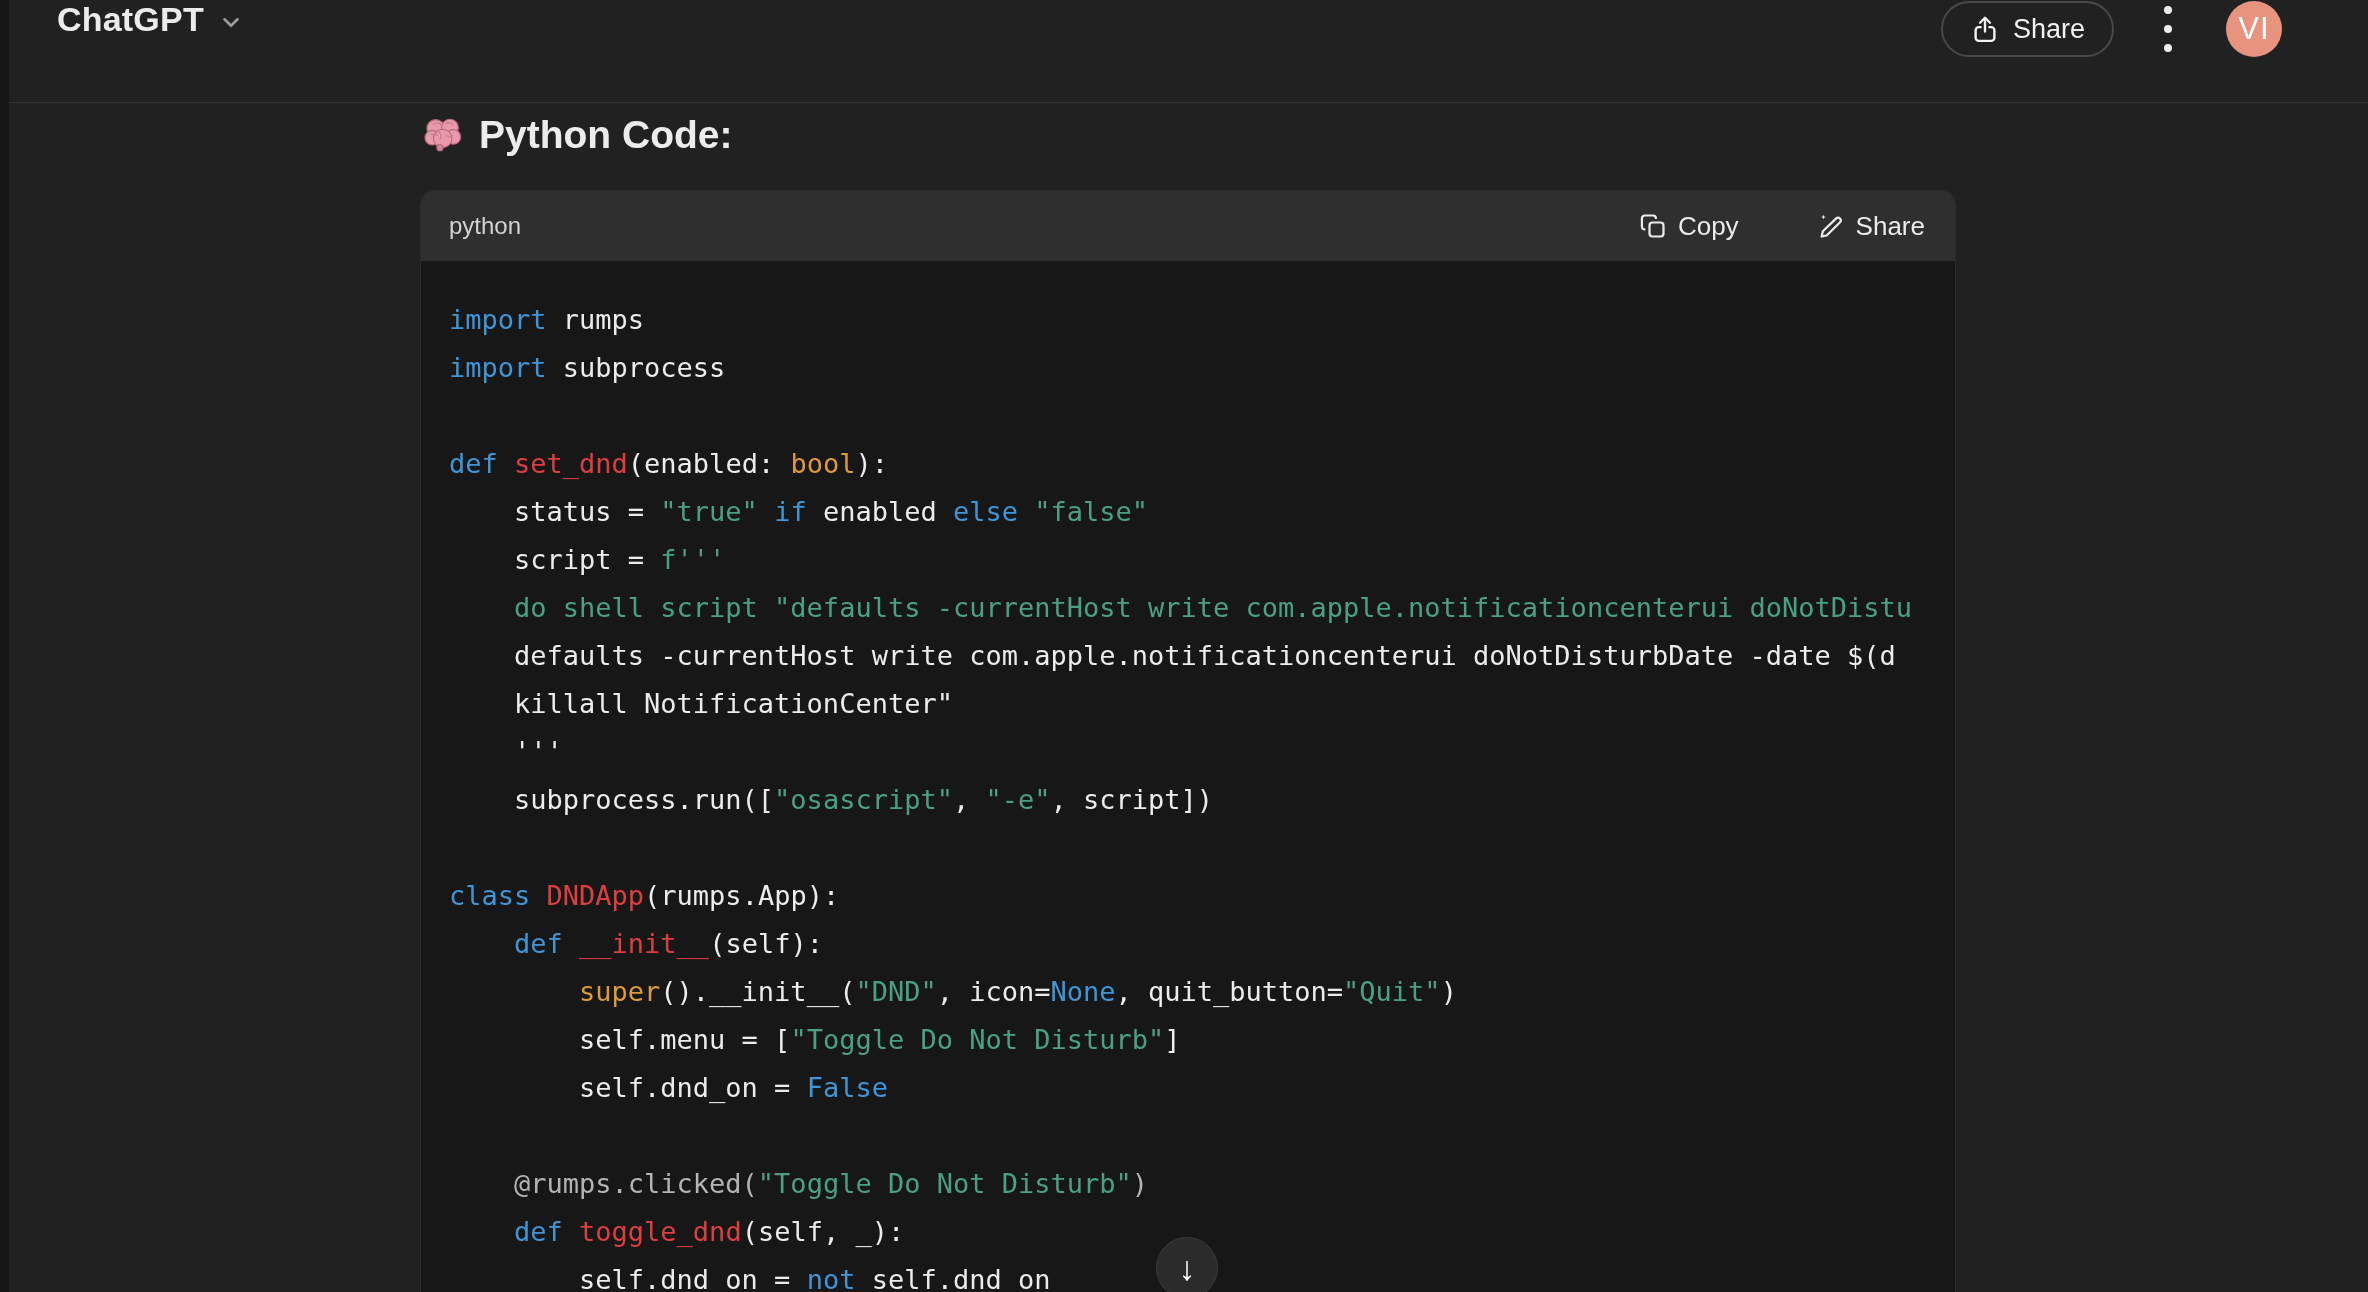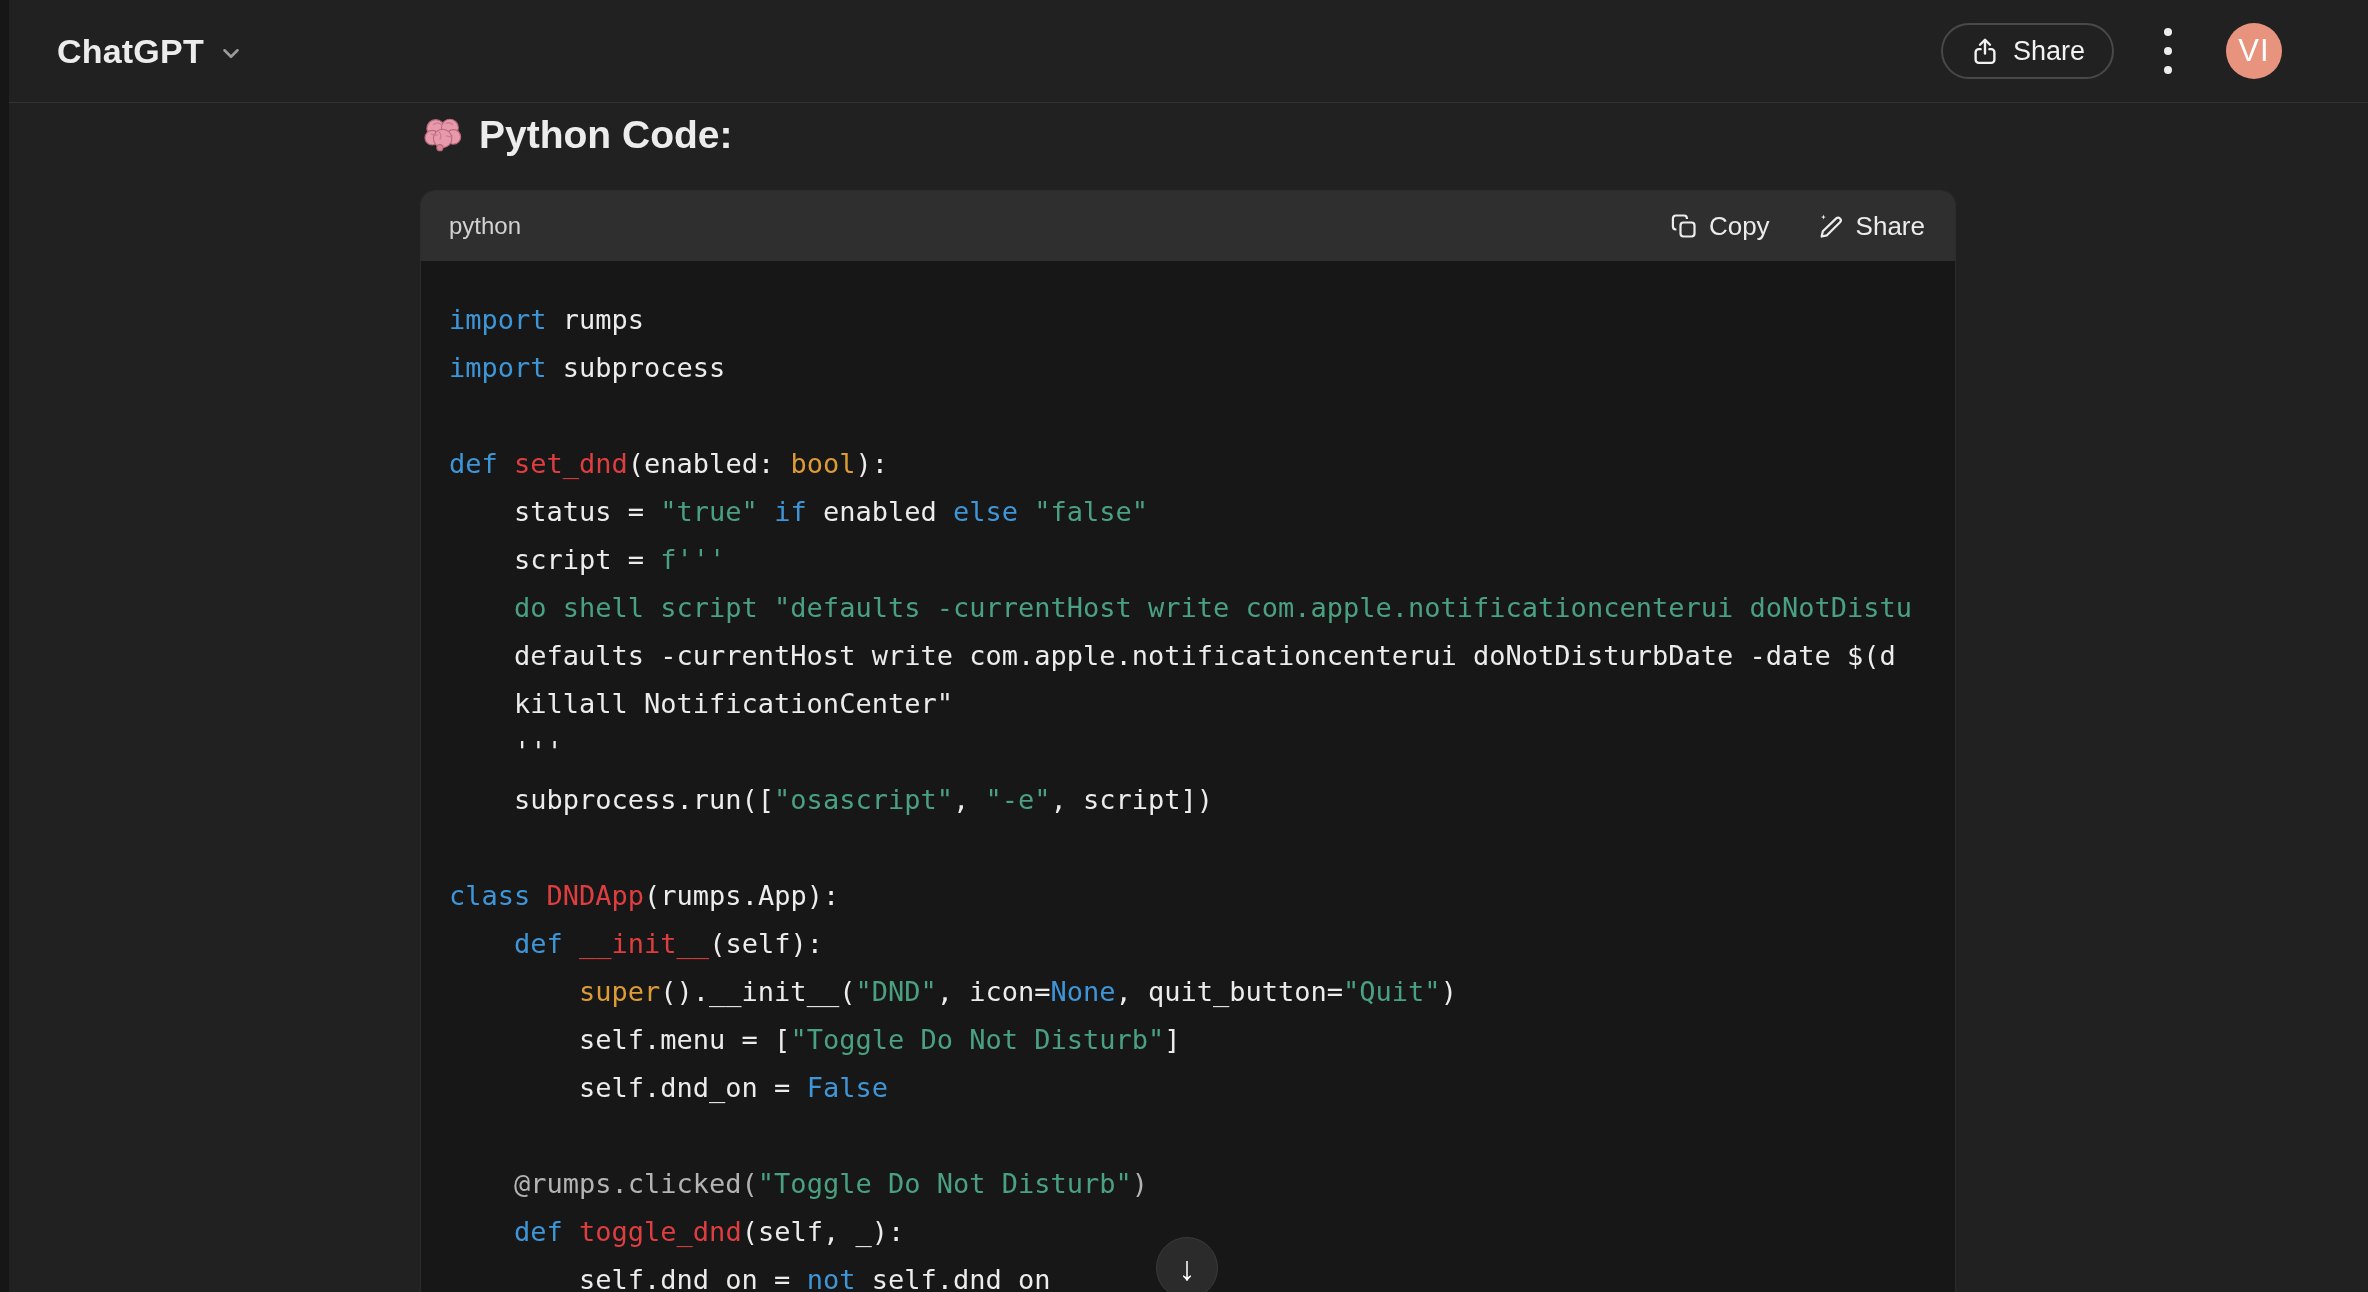--- a/index.html
+++ b/index.html
@@ -23,21 +23,21 @@
   }
 
   
   .top-bar {
     position: absolute;
     left: 9px; top: 0;
     width: 2359px; height: 103px;
     background: #212121;
     border-bottom: 1px solid #323232;
     display: flex;
-    align-items: center;
+    align-items: flex-start;
     justify-content: space-between;
     padding: 0 86px 0 48px;
   }
   .model-switcher {
     display: flex;
     align-items: center;
     gap: 14px;
     cursor: pointer;
   }
   .app-title {
@@ -122,21 +122,21 @@
     background: #2f2f2f;
     display: flex;
     align-items: center;
     justify-content: space-between;
     padding: 0 30px 0 28px;
   }
   .language-label {
     color: #d2d2d2;
     font-size: 24px;
   }
-  .code-actions { display: flex; align-items: center; gap: 47px; }
+  .code-actions { display: flex; align-items: center; gap: 78px; }
   .code-action-button {
     display: flex;
     align-items: center;
     gap: 11px;
     color: #ececec;
     font-size: 26px;
     cursor: pointer;
     background: none;
     border: none;
     font-family: inherit;

